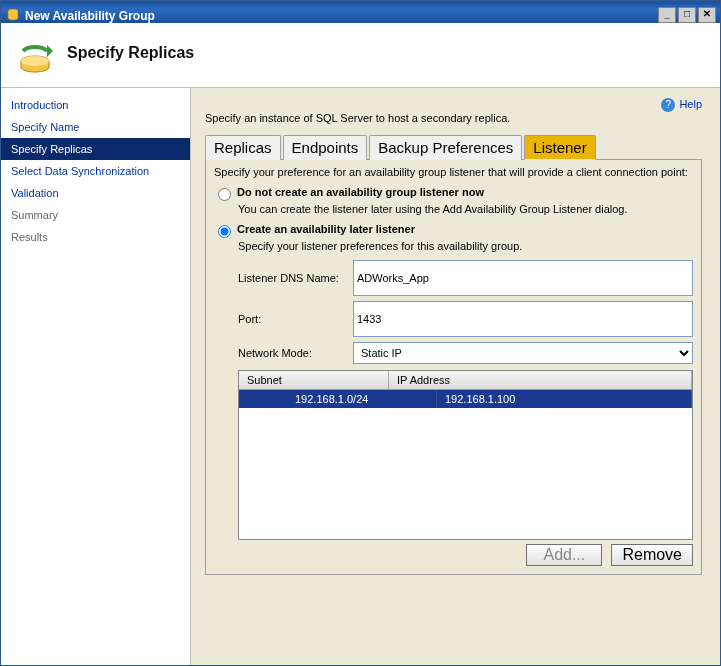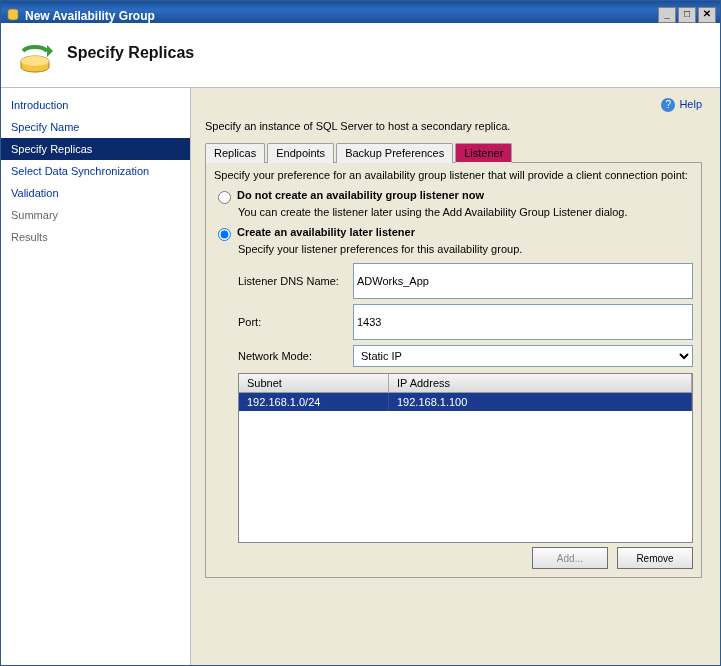--- a/index.html
+++ b/index.html
@@ -69,41 +69,40 @@
   .content {
     flex: 1;
     padding: 10px 18px 8px 14px;
     display: flex;
     flex-direction: column;
     background: #ece9d8;
   }
   .help {
     text-align: right;
     color: #0033aa;
-    margin-bottom: 8px;
   }
   .help .icon { display:inline-block; width:14px;height:14px; border-radius:50%; background:#3b85d8; color:#fff; font-size:10px; line-height:14px; text-align:center; margin-right:4px;}
   .instruction { font-weight: normal; margin-bottom: 10px; }
   .tabs {
     display: flex;
     position: relative;
     top: 1px;
   }
   .tab {
     border: 1px solid #a0a0a0;
     border-bottom: none;
     background: #f0f0f0;
     padding: 3px 8px;
     margin-right: 2px;
-    font-size: 11px;
+    font-size: 15px;
     border-radius: 2px 2px 0 0;
     cursor: default;
   }
   .tab.active {
-    background: #be185d;
+    background: #eab308;
     border-bottom: 1px solid #ece9d8;
     position: relative;
     z-index: 2;
   }
   .tabpane {
     border: 1px solid #a0a0a0;
     padding: 6px 8px 8px 8px;
     background: #ece9d8;
   }
   .tabpane .desc { margin-bottom: 8px; }
@@ -139,36 +138,37 @@
   .grid-header .col {
     padding: 3px 8px;
     border-right: 1px solid #aaa;
     font-size:11px;
   }
   .grid-body { flex:1; overflow:auto; }
   .grid-row {
     display:flex;
     background: #1a3a8f;
     color:#fff;
+    padding-left:48px;
   }
   .grid-row .cell {
     padding: 3px 8px;
     border-right: 1px solid rgba(255,255,255,0.1);
     font-size:11px;
   }
   .col.subnet, .cell.subnet { width: 150px; }
   .col.ip, .cell.ip { flex:1; }
   .grid-buttons { text-align:right; margin: 4px 0 0 24px; }
   .btn {
     min-width: 76px;
     height: 22px;
     border: 1px solid #707070;
     background: linear-gradient(to bottom,#fdfdfd,#e2e2e2);
     font-family: inherit;
-    font-size: 10px;
+    font-size: 16px;
     margin-left: 6px;
     cursor: default;
     padding: 0 10px;
   }
   .btn:disabled, .btn.disabled { color:#888; }
 </style>
 </head>
 <body>
 
 <div class="titlebar">

